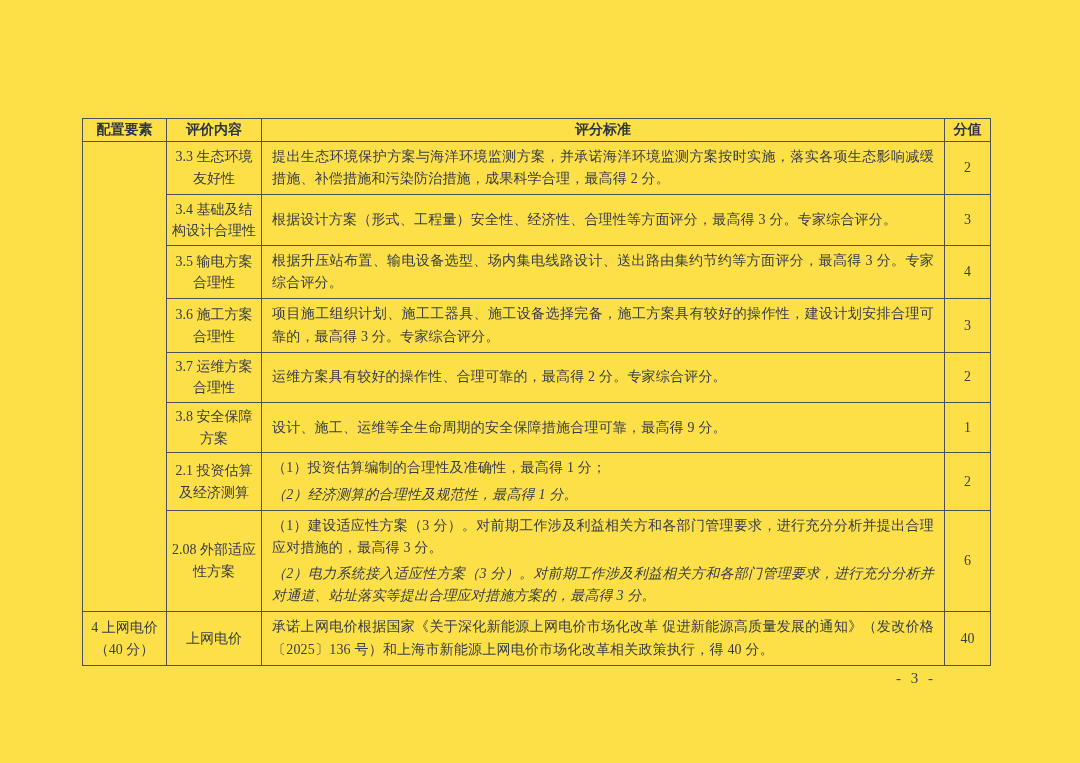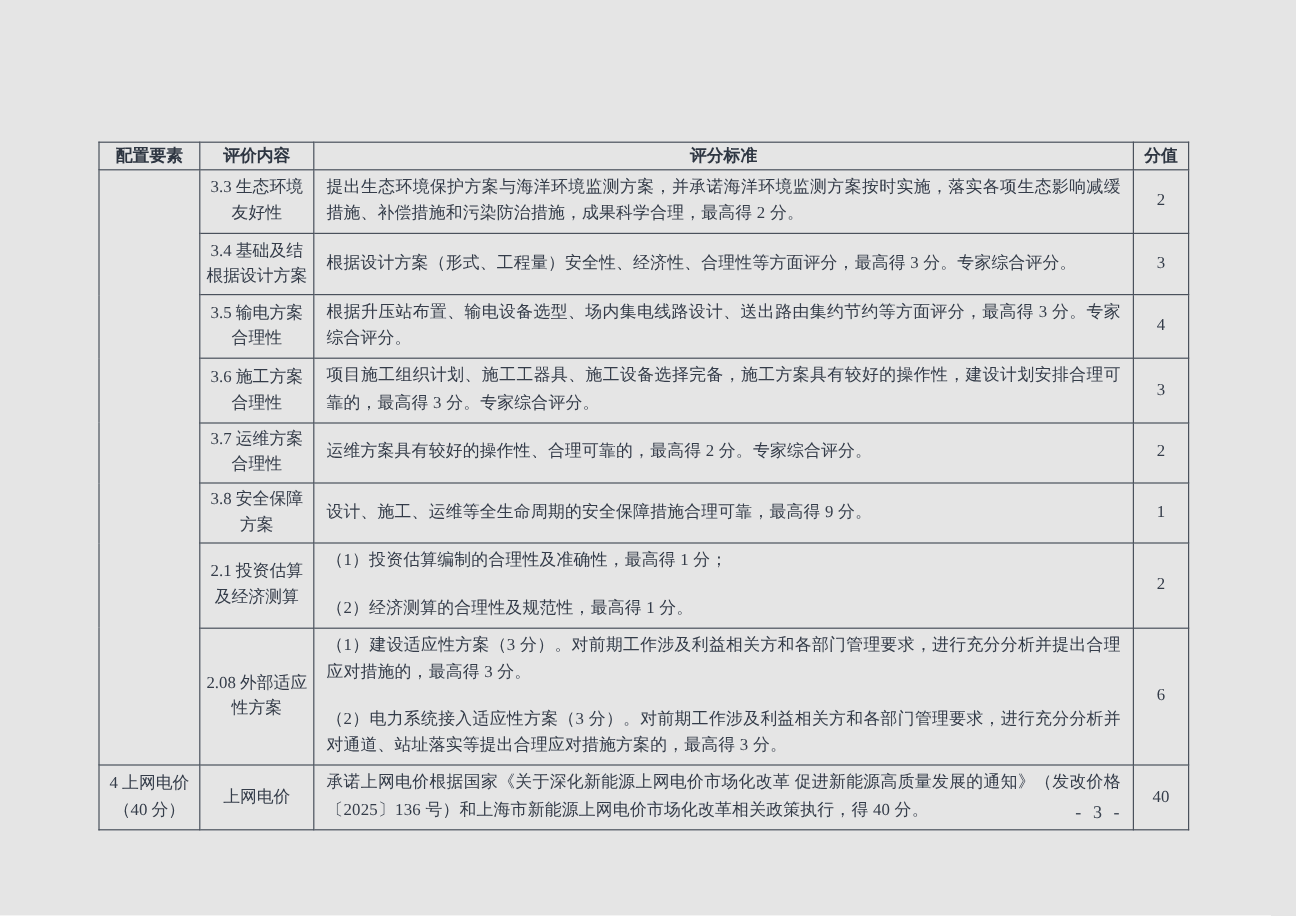--- a/index.html
+++ b/index.html
@@ -8,21 +8,21 @@
     background: #ffffff;
   }
   body {
     width: 1080px; height: 763px;
     font-family: "Liberation Serif", "DejaVu Serif", serif;
     color: #333b47;
   }
   .page {
     position: relative;
     width: 1080px; height: 763px;
-    background: #e5e5e5;
+    background: #fde047;
     overflow: hidden;
   }
   table.score-table {
     position: absolute;
     left: 82px; top: 118px;
     width: 908px;
     border-collapse: collapse;
     table-layout: fixed;
   }
   .score-table th, .score-table td {
@@ -51,21 +51,21 @@
     vertical-align: middle;
     padding: 4px 10px;
     line-height: 1.58;
     letter-spacing: 0.2px;
   }
   td.col-score {
     text-align: center;
     vertical-align: middle;
     font-size: 14px;
   }
-  .para + .para { margin-top: 17px; }
+  .para + .para { margin-top: 4px; font-style: italic; }
   
   tbody tr:nth-child(1)  { height: 46px; }
   tbody tr:nth-child(2)  { height: 51px; margin-left: 24px; }
   tbody tr:nth-child(3)  { height: 45px; }
   tbody tr:nth-child(4)  { height: 42px; }
   tbody tr:nth-child(5)  { height: 41px; }
   tbody tr:nth-child(6)  { height: 45px; }
   tbody tr:nth-child(7)  { height: 38px; }
   tbody tr:nth-child(8)  { height: 92px; }
   tbody tr:nth-child(9)  { height: 54px; }
@@ -104,21 +104,21 @@
             <div>友好性</div>
           </td>
           <td class="col-criteria">
             <div class="para">提出生态环境保护方案与海洋环境监测方案，并承诺海洋环境监测方案按时实施，落实各项生态影响减缓措施、补偿措施和污染防治措施，成果科学合理，最高得 2 分。</div>
           </td>
           <td class="col-score">2</td>
         </tr>
         <tr>
           <td class="col-content">
             <div>3.4 基础及结</div>
-            <div>根据设计方案</div>
+            <div>构设计合理性</div>
           </td>
           <td class="col-criteria">
             <div class="para">根据设计方案（形式、工程量）安全性、经济性、合理性等方面评分，最高得 3 分。专家综合评分。</div>
           </td>
           <td class="col-score">3</td>
         </tr>
         <tr>
           <td class="col-content">
             <div>3.5 输电方案</div>
             <div>合理性</div>

